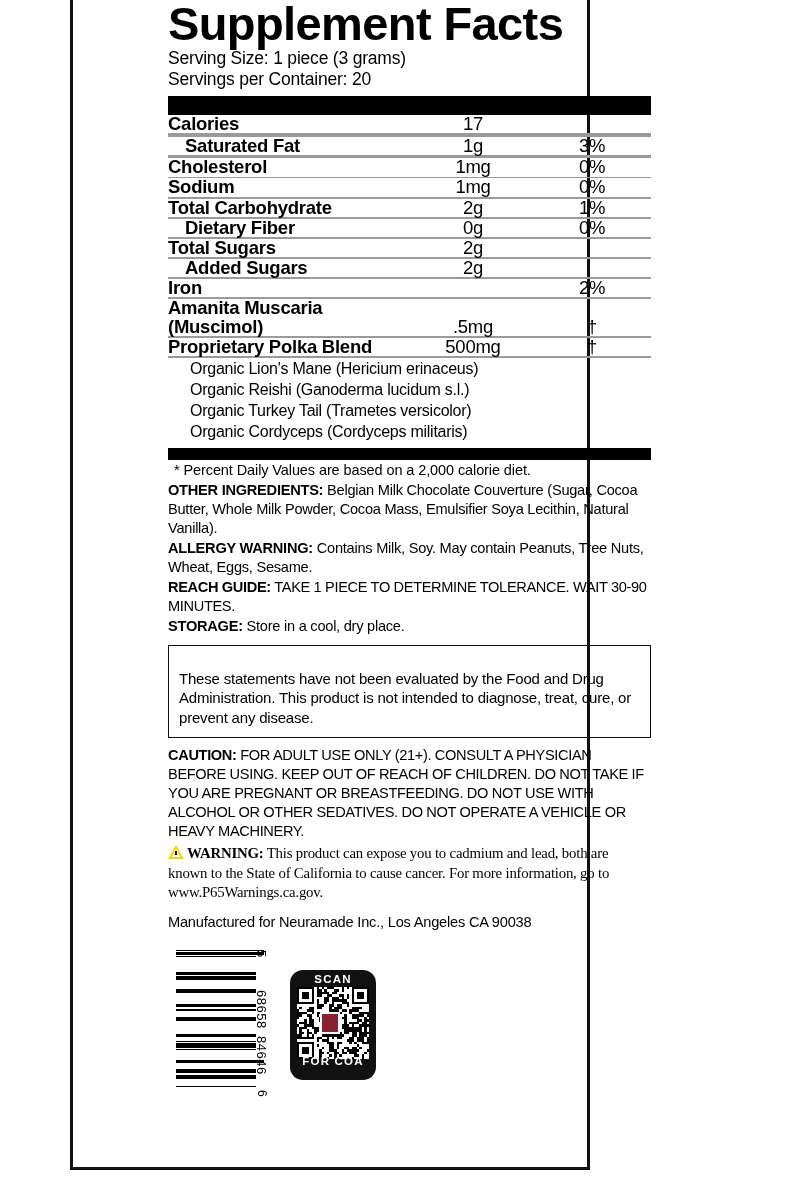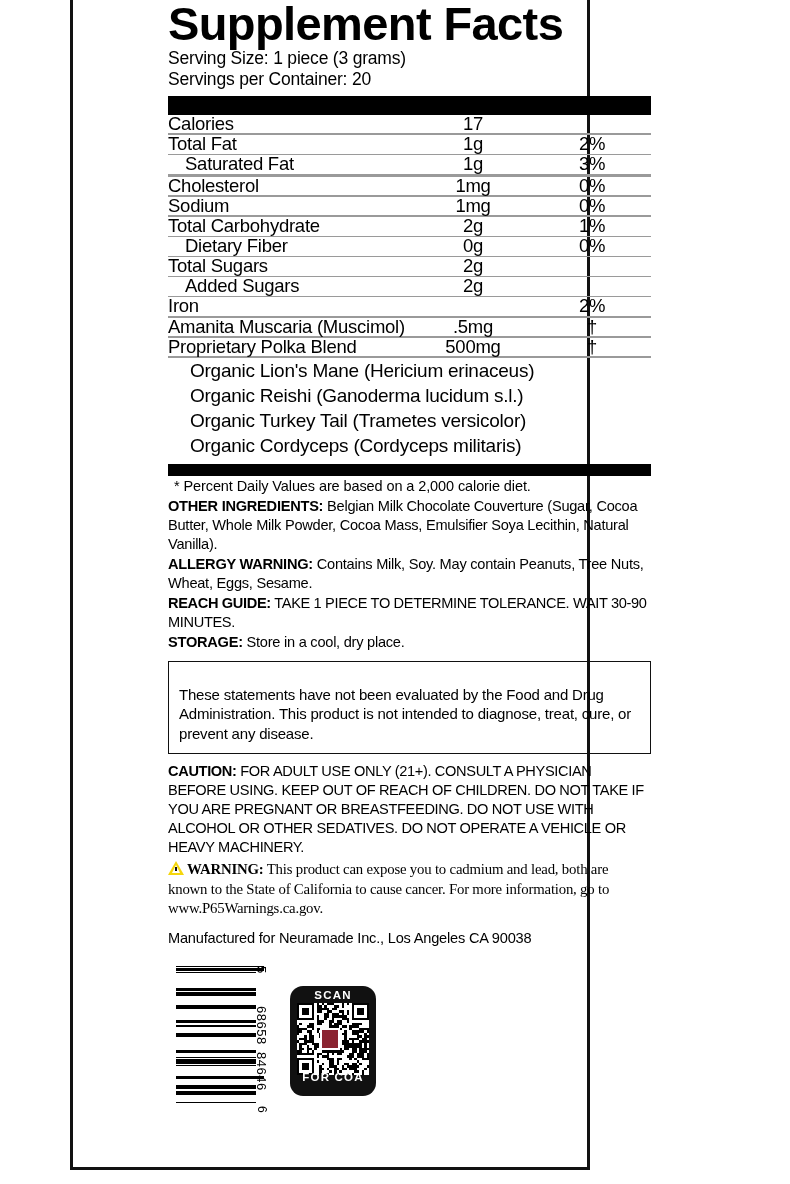--- a/index.html
+++ b/index.html
@@ -24,36 +24,36 @@
   }
   .serving-line{font-size:17.5px;line-height:1.23;letter-spacing:-0.2px;}
 
   
   .bar-thick{height:12px;background:#000;margin-top:5px;}
   .bar-med{height:7px;background:#000;}
 
   
   table.sf{width:100%;border-collapse:collapse;table-layout:fixed;}
   table.sf td{padding:0;vertical-align:bottom;}
-  .c-name{width:245px;}
+  .c-name{width:245px;font-weight:bold;}
   .c-amt{width:120px;text-align:center;}
   .c-dv{width:118px;text-align:center;}
 
   .hdr-cell{font-size:18px;font-weight:bold;line-height:1.0;padding:5px 0 4px;text-align:center;letter-spacing:-0.3px;}
   .hdr-cell .l2{display:block;}
 
   .row td{font-size:18.5px;line-height:1.0;padding:5px 0 3px;letter-spacing:-0.25px;}
   .row.indent td.c-name{padding-left:17px;}
   .rule-row td{padding:0;}
   .rule-row hr{border:0;height:1.6px;background:#9a9a9a;margin:0;}
 
   .amt-big{font-size:21px;}
   .dagger{font-size:12px;vertical-align:2px;}
 
-  .blend{font-size:19px;line-height:1.33;padding-left:22px;letter-spacing:-0.25px;}
+  .blend{font-size:16px;line-height:1.33;padding-left:22px;letter-spacing:-0.25px;}
   .blend div{white-space:nowrap;}
 
   
   .fn{font-size:14.5px;line-height:1.38;padding-left:6px;letter-spacing:-0.1px;}
   .para{font-size:14.6px;line-height:1.3;letter-spacing:-0.25px;margin-top:1px;}
   .para b{font-weight:bold;}
   .para.caps{letter-spacing:-0.35px;}
 
   .disclaimer{
     border:1.6px solid #111;padding:23px 10px 9px 10px;margin-top:9px;margin-bottom:8px;
@@ -116,25 +116,20 @@
       <tbody id="rows-body">
           <tr class="row">
             <td class="c-name">Calories</td>
             <td class="c-amt">17</td>
             <td class="c-dv"></td>
           </tr>
           <tr class="rule-row">
             <td colspan="3">
               <hr>
             </td>
-          </tr>
-          <tr class="row">
-            <td class="c-name">Total Fat</td>
-            <td class="c-amt">1g</td>
-            <td class="c-dv">2%</td>
           </tr>
           <tr class="rule-row">
             <td colspan="3">
               <hr>
             </td>
           </tr>
           <tr class="row indent">
             <td class="c-name">Saturated Fat</td>
             <td class="c-amt">1g</td>
             <td class="c-dv">3%</td>

